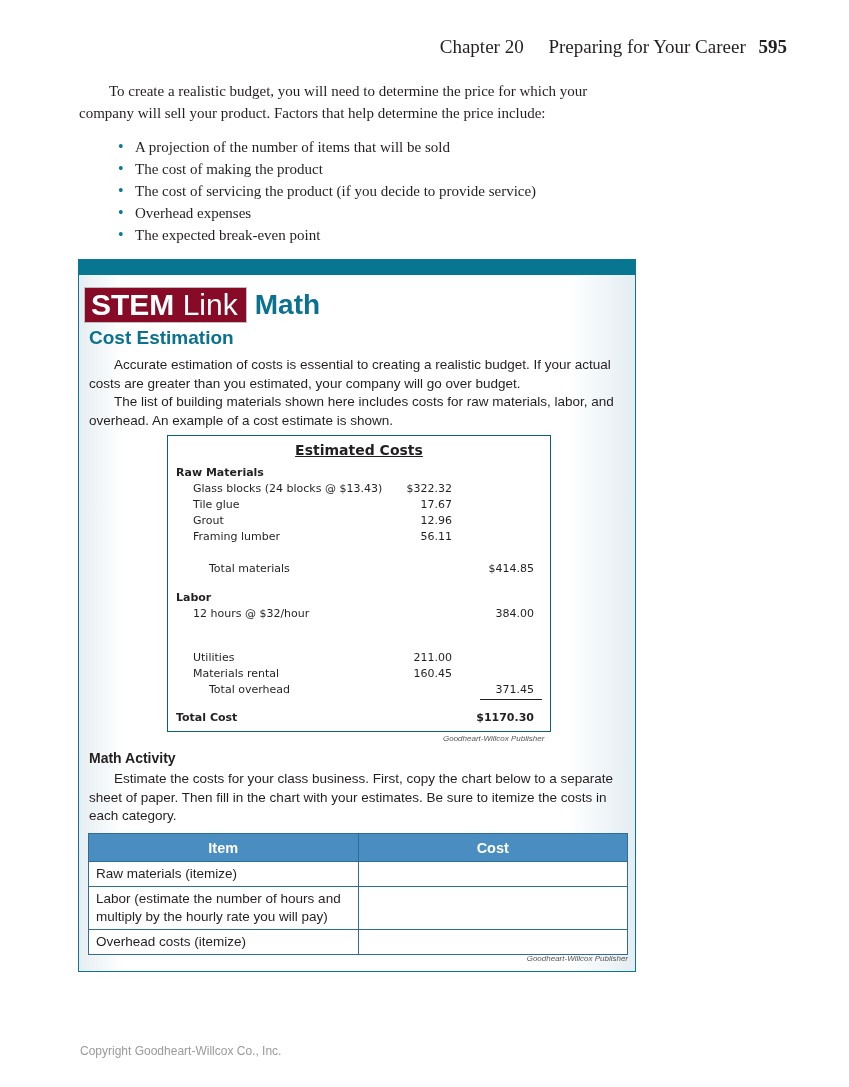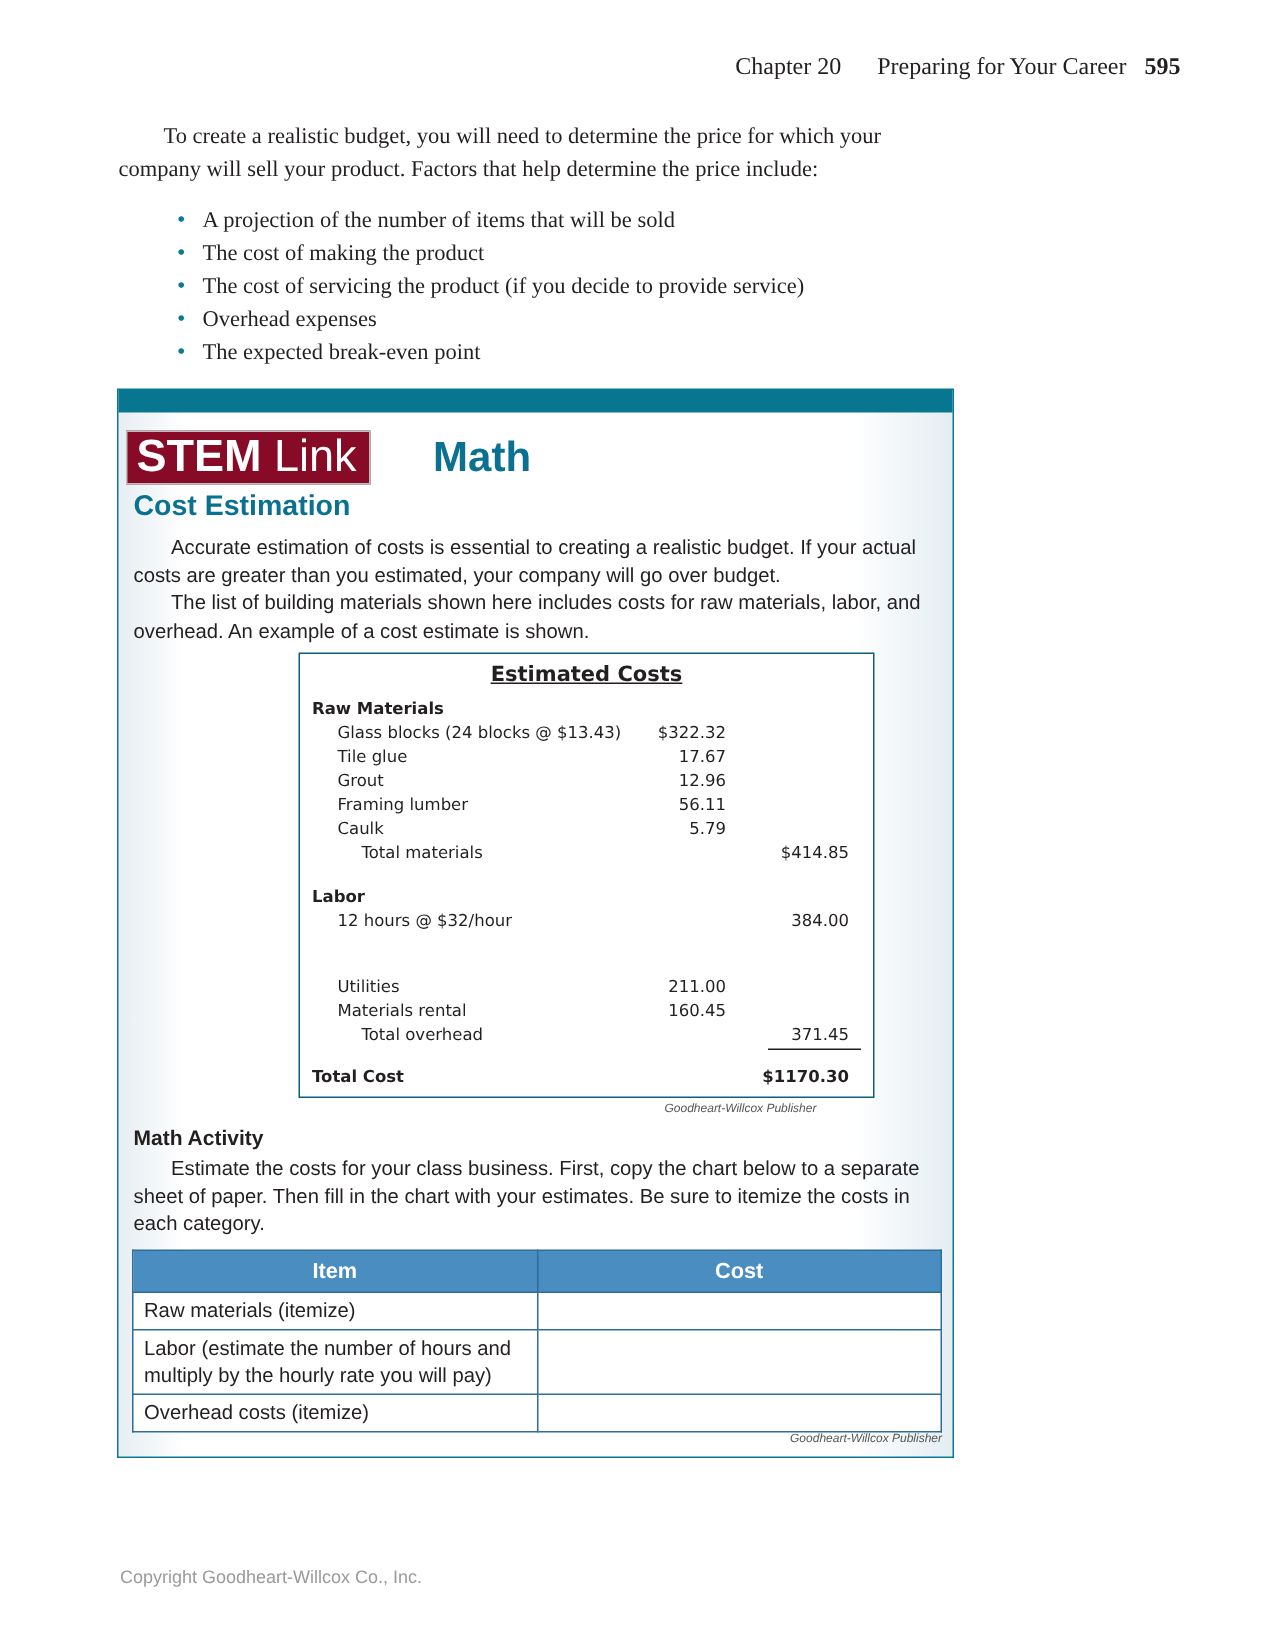--- a/index.html
+++ b/index.html
@@ -1,40 +1,40 @@
 <!DOCTYPE html>
 <html><head>
 <meta charset="utf-8">
 <style>
   html, body { margin:0; padding:0; }
   body { width:849px; height:1087px; background:#fff; position:relative; overflow:hidden; font-family:"Liberation Serif", serif; color:#231f20; }
-  .running-head { position:absolute; top:36px; right:62px; font-size:16px; }
+  .running-head { position:absolute; top:36px; right:62px; font-size:19px; }
   .running-head .pg { font-weight:bold; margin-left:8px; }
   .running-head .sp { display:inline-block; width:10px; }
   .intro { position:absolute; left:79px; top:80px; width:560px; font-size:15px; line-height:22px; }
   .intro p { margin:0; text-indent:30px; }
   .intro ul { margin:12px; padding:0 0 0 44px; list-style:none; }
   .intro li { position:relative; }
   .intro li::before { content:"\2022"; position:absolute; left:-17px; color:#0b7a95; font-size:16px; }
 
   .stem-box { position:absolute; left:78px; top:259px; width:558px; height:713px; border:1.5px solid #0a7594; box-sizing:border-box;
     background:linear-gradient(to right,#e6eef2 0%,#ffffff 8%,#ffffff 88%,#e3edf2 100%); }
   .stem-topbar { height:15px; background:#087591; }
-  .stem-title { position:absolute; left:5px; top:27px; display:flex; align-items:center; font-family:"Liberation Sans", sans-serif;gap:34px; }
+  .stem-title { position:absolute; left:5px; top:27px; display:flex; align-items:center; font-family:"Liberation Sans", sans-serif; }
   .stem-badge { background:#870b27; color:#fff; font-size:30px; line-height:34px; padding:0 8px 0 6px; border:1px solid #bdbdbd; }
   .stem-badge b { font-weight:bold; }
   .stem-badge span { font-weight:normal; }
   .stem-subject { color:#0a7190; font-weight:bold; font-size:28px; margin-left:8px; }
   .sec-head { position:absolute; left:10px; top:67px; font-family:"Liberation Sans", sans-serif; font-weight:bold; color:#0a7190; font-size:19px; }
   .body-text { position:absolute; left:10px; width:540px; font-family:"Liberation Sans", sans-serif; font-size:13.5px; line-height:18.5px; }
   .body-text p { margin:0; text-indent:25px; }
   .p1 { top:96px; }
 
   .est-box { position:absolute; left:88px; top:175px; width:384px; height:297px; border:1.5px solid #0b5f78; background:#fff; box-sizing:border-box;
-    font-family:"DejaVu Sans", sans-serif; font-size:11px; color:#231f20;margin-left:32px; }
+    font-family:"DejaVu Sans", sans-serif; font-size:11px; color:#231f20; }
   .est-title { position:absolute; left:0; right:0; top:6px; text-align:center; font-weight:bold; font-size:14px; }
   .est-title span { text-decoration:underline; }
   .row { position:absolute; left:8px; right:8px; height:16px; }
   .row .lbl { position:absolute; }
   .row .c1 { position:absolute; right:90px; }
   .row .c2 { position:absolute; right:8px; }
   .hdr { font-weight:bold; }
   .ind1 { left:17px !important; }
   .ind2 { left:33px !important; }
   .rule { position:absolute; right:8px; width:62px; border-top:1px solid #231f20; }
@@ -93,24 +93,20 @@
         <span class="c1">17.67</span>
       </div>
     <div class="row" style="top:78px">
         <span class="lbl ind1">Grout</span>
         <span class="c1">12.96</span>
       </div>
     <div class="row" style="top:94px">
         <span class="lbl ind1">Framing lumber</span>
         <span class="c1">56.11</span>
       </div>
-    <div class="row" style="top:110px">
-        <span class="lbl ind1">Caulk</span>
-        <span class="c1">5.79</span>
-      </div>
     <div class="row" style="top:126px">
         <span class="lbl ind2">Total materials</span>
         <span class="c2">$414.85</span>
       </div>
 
     <div class="row" style="top:155px">
         <span class="lbl hdr">Labor</span>
       </div>
     <div class="row" style="top:171px">
         <span class="lbl ind1">12 hours @ $32/hour</span>

